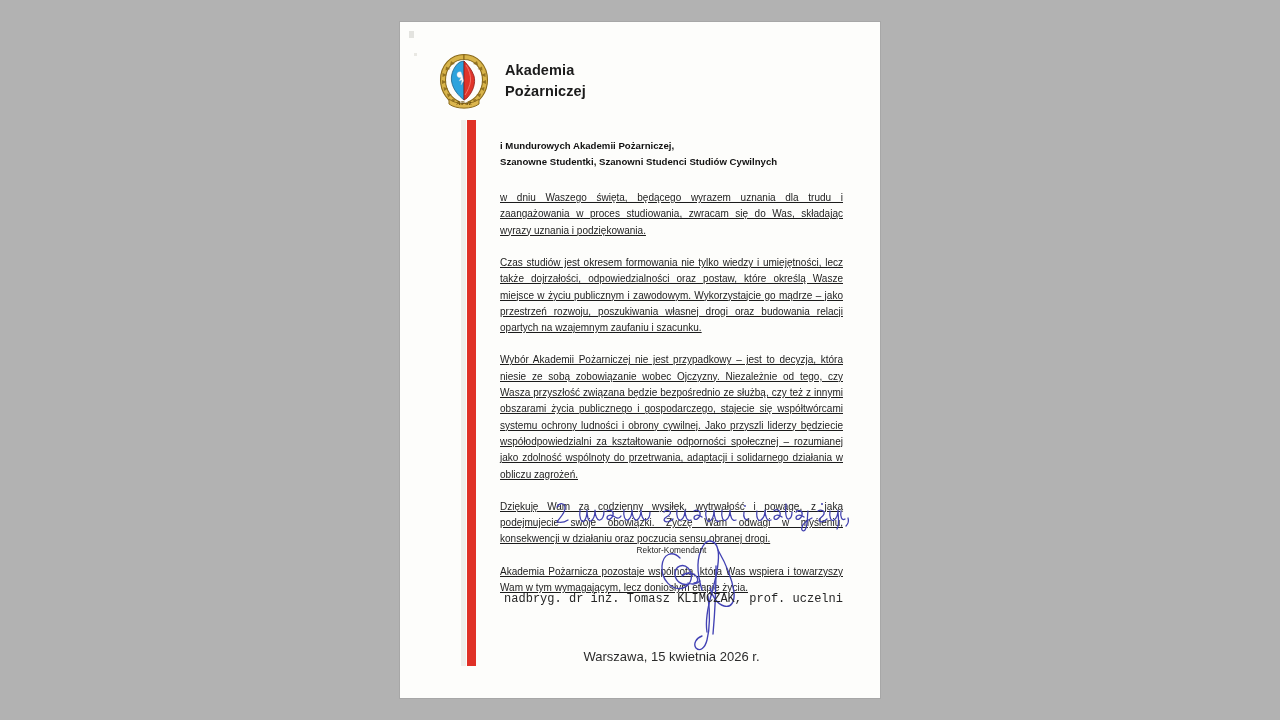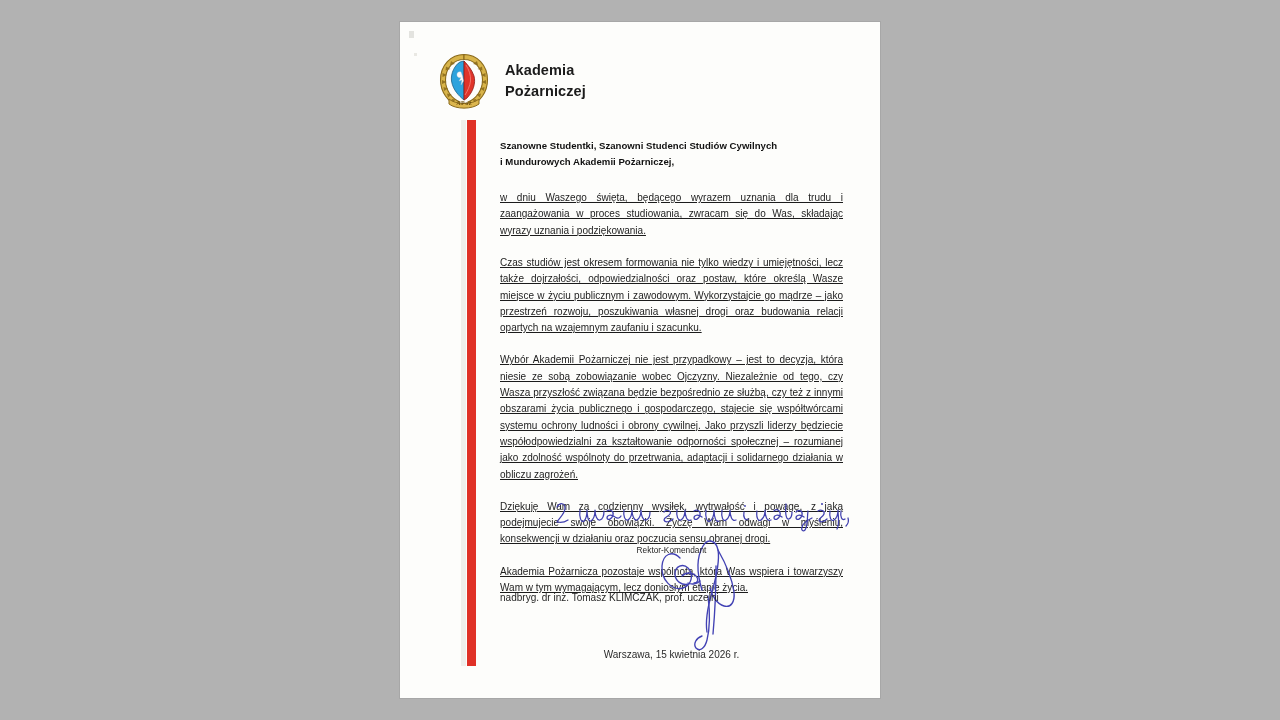--- a/index.html
+++ b/index.html
@@ -153,34 +153,35 @@
     text-align: center;
     font-size: 8.3px;
     color: #262626;
     letter-spacing: .01px;
   }
   .sig-line-name {
     position: absolute;
     left: 0;
     top: 94px;
     width: 343px;
-    text-align: left;
-    font-size: 10px;
+    text-align: right;
+    font-size: 12px;
     color: #262626;
     letter-spacing: .01px;
+    font-family: Liberation Mono, monospace;
   }
 
   
   .date-line {
     position: absolute;
     left: 100px;
     top: 627px;
     width: 343px;
     text-align: center;
-    font-size: 10px;
+    font-size: 13px;
     color: #2b2b2b;
     letter-spacing: .01px;
   }
 </style>
 </head>
 <body>
 
 <div id="viewport">
 
   <div id="page">
@@ -233,22 +234,22 @@
         <div>Pożarniczej</div>
       </div>
     </div>
 
     <div class="red-rule-shadow"></div>
     <div class="red-rule"></div>
 
     <div class="content">
 
       <div class="salutation">
+        <div>i Mundurowych Akademii Pożarniczej,</div>
         <div>Szanowne Studentki, Szanowni Studenci Studiów Cywilnych</div>
-        <div>i Mundurowych Akademii Pożarniczej,</div>
       </div>
 
       <p class="para">w dniu Waszego święta, będącego wyrazem uznania dla trudu i zaangażowania w proces studiowania, zwracam się do Was, składając wyrazy uznania i podziękowania.</p>
       <p class="para">Czas studiów jest okresem formowania nie tylko wiedzy i umiejętności, lecz także dojrzałości, odpowiedzialności oraz postaw, które określą Wasze miejsce w życiu publicznym i zawodowym. Wykorzystajcie go mądrze – jako przestrzeń rozwoju, poszukiwania własnej drogi oraz budowania relacji opartych na wzajemnym zaufaniu i szacunku.</p>
       <p class="para">Wybór Akademii Pożarniczej nie jest przypadkowy – jest to decyzja, która niesie ze sobą zobowiązanie wobec Ojczyzny. Niezależnie od tego, czy Wasza przyszłość związana będzie bezpośrednio ze służbą, czy też z innymi obszarami życia publicznego i gospodarczego, stajecie się współtwórcami systemu ochrony ludności i obrony cywilnej. Jako przyszli liderzy będziecie współodpowiedzialni za kształtowanie odporności społecznej – rozumianej jako zdolność wspólnoty do przetrwania, adaptacji i solidarnego działania w obliczu zagrożeń.</p>
       <p class="para">Dziękuję Wam za codzienny wysiłek, wytrwałość i powagę, z jaką podejmujecie swoje obowiązki. Życzę Wam odwagi w myśleniu, konsekwencji w działaniu oraz poczucia sensu obranej drogi.</p>
       <p class="para last">Akademia Pożarnicza pozostaje wspólnotą, która Was wspiera i towarzyszy Wam w tym wymagającym, lecz doniosłym etapie życia.</p>
     </div>
 
     <div class="sig-zone">

